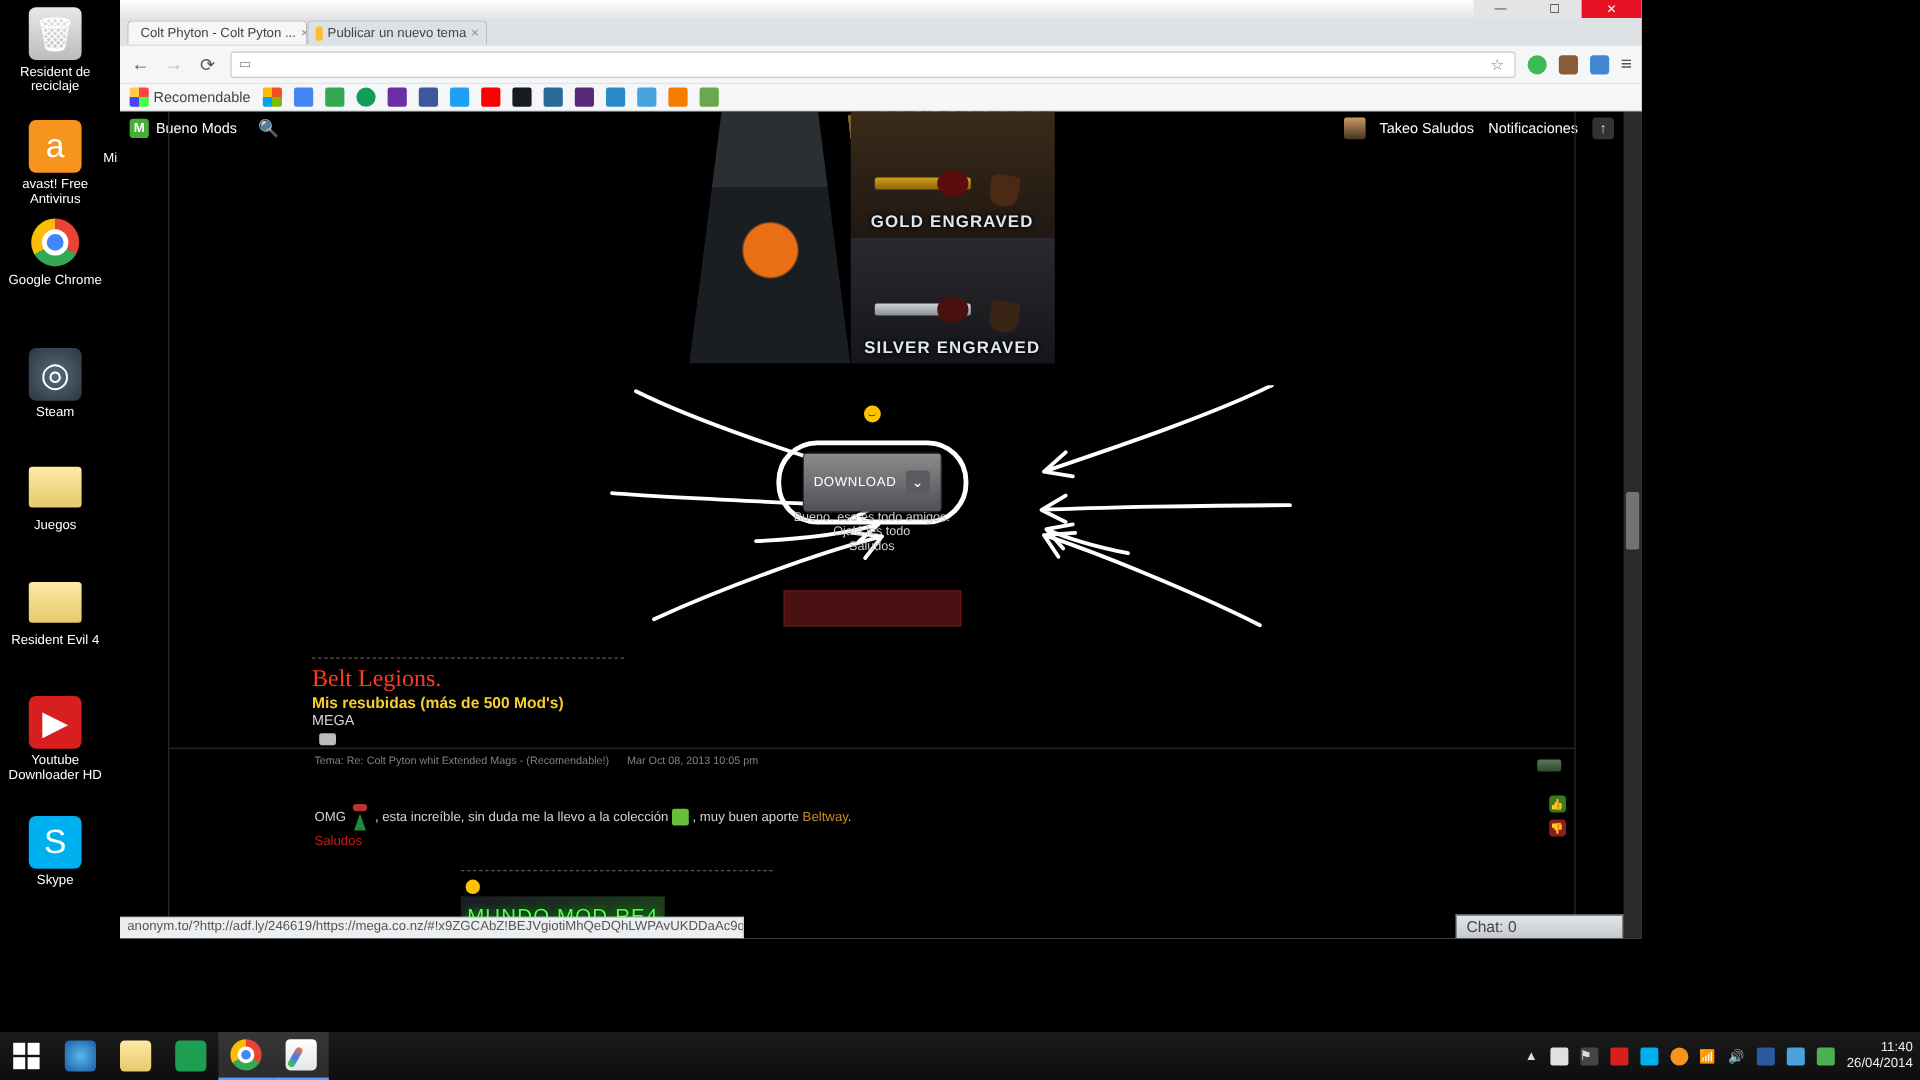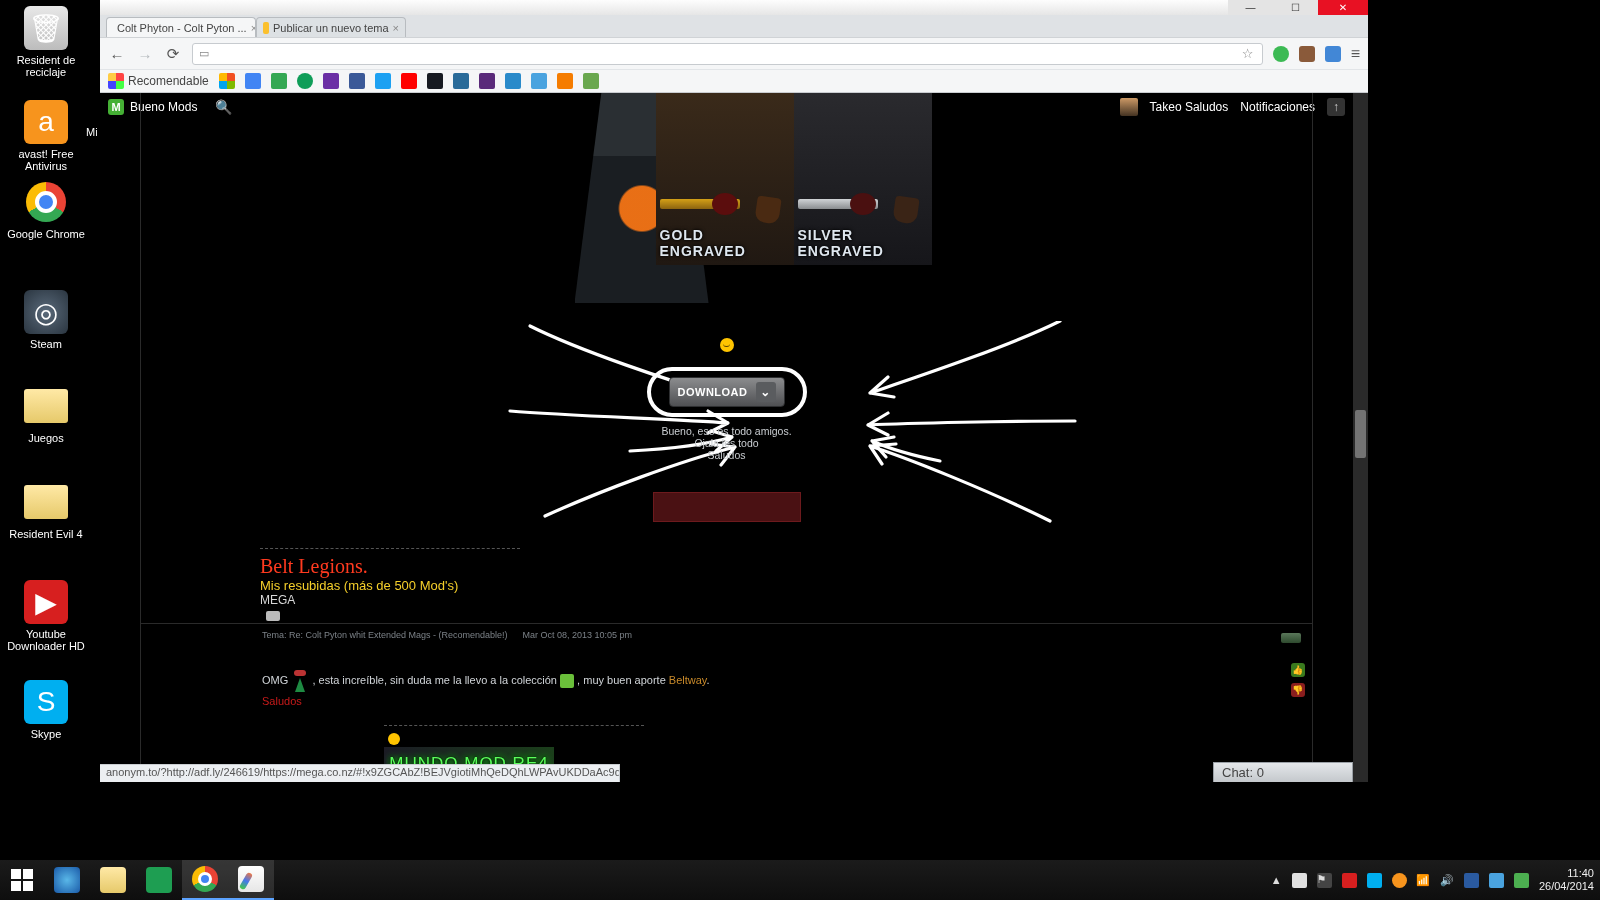--- a/index.html
+++ b/index.html
@@ -61,52 +61,52 @@
 
 
 .content { position:absolute; left:40px; right:55px; top:0; bottom:0; }
 .inner-border{position:absolute;left:0;right:0;top:0;bottom:0;border-left:1px solid #2a2a2a;border-right:1px solid #2a2a2a;}
 
 .hero { position:absolute; left:50%; transform:translateX(-50%); top:0; display:flex; height:210px; }
 .soldier { width:134px; height:210px; background:
   radial-gradient(circle at 50% 55%, rgba(255,120,20,.9) 0 22px, transparent 24px),
   linear-gradient(#2a2f33 0 30%, #1a1e22 30% 100%);
   clip-path: polygon(20% 0,80% 0,100% 100%,0 100%); }
-.weapons { width:170px; height:172px; display:flex; flex-direction:row;justify-content:center; }
+.weapons { width:170px; height:210px; display:flex; flex-direction:column;justify-content:center; }
 .weapon { flex:1; display:flex; flex-direction:column; justify-content:flex-end; align-items:center; padding:6px 4px; position:relative; }
 .w-gold{background:linear-gradient(#3a2a1a,#201812);}
 .w-silver{background:linear-gradient(#2a2a2e,#16161a);}
 .gun{width:130px;height:34px;position:relative;}
 .gun .barrel{position:absolute;left:0;top:10px;width:80px;height:10px;border-radius:2px;}
 .gun .cyl{position:absolute;left:52px;top:4px;width:26px;height:22px;border-radius:50%;}
 .gun .grip{position:absolute;right:10px;top:8px;width:24px;height:26px;border-radius:4px 4px 10px 10px;transform:rotate(8deg);}
 .g-gold .barrel{background:linear-gradient(#d4a017,#8c6410);} .g-gold .cyl{background:#5b0d0d;} .g-gold .grip{background:#4a2a12;}
 .g-silver .barrel{background:linear-gradient(#d0d3d6,#8a8d90);} .g-silver .cyl{background:#4a1010;} .g-silver .grip{background:#3a2416;}
 .weapon-label{font-family: "Arial Black", sans-serif; font-size:14px;letter-spacing:1px;color:#dfe7ef; text-shadow:0 0 4px #000, 0 0 2px #000; font-weight:900; margin-top:4px;}
 .bullets{position:absolute;width:170px;height:20px;top:-6px;left:132px;background:repeating-linear-gradient(90deg,#c9a04a 0 6px,#6e5220 6px 9px,transparent 9px 14px);opacity:.65; transform:rotate(-6deg); pointer-events:none;}
 
 
 .smiley{position:absolute;left:50%;top:245px;transform:translateX(-50%);width:14px;height:14px;background:#ffc400;border-radius:50%;}
 .smiley::after{content:"";position:absolute;width:7px;height:3px;border-bottom:1.5px solid #5a4200;border-radius:0 0 8px 8px;left:3px;top:5px;}
 .dl-wrap{position:absolute;left:50%;top:274px;transform:translateX(-50%);}
 .dl-circle{border:4px solid #fff;border-radius:34px;padding:6px 18px;background:transparent;}
-.dl-btn{width:116px;height:30px;background:linear-gradient(#8b8c8e,#4f5053);border:1px solid #2e2f31;border-radius:4px;display:flex;align-items:center;justify-content:center;gap:8px;font-size:11px;font-weight:700;color:#fff;letter-spacing:.5px;}
+.dl-btn{width:116px;height:50px;background:linear-gradient(#8b8c8e,#4f5053);border:1px solid #2e2f31;border-radius:4px;display:flex;align-items:center;justify-content:center;gap:8px;font-size:11px;font-weight:400;color:#fff;letter-spacing:.5px;}
 .dl-btn .chev{width:20px;height:20px;background:#5a5c5f;border-radius:3px;display:flex;align-items:center;justify-content:center;font-size:12px;}
 .post-text{position:absolute;left:50%;top:332px;transform:translateX(-50%);text-align:center;font-size:10.5px;color:#c9cdd1;}
 .red-box{position:absolute;left:50%;top:399px;transform:translateX(-50%);width:148px;height:30px;background:#4a1113;border:1px solid #6d1a1d;}
 
 
 svg.arrows{position:absolute;left:330px;top:228px;width:620px;height:220px;pointer-events:none;}
 svg.arrows path{stroke:#fff;stroke-width:3.2;fill:none;stroke-linecap:round;}
 
 
 .sig-rule{position:absolute;left:120px;top:455px;width:260px;border-top:1px dashed #555;}
 .sig{position:absolute;left:120px;top:462px;}
 .sig .line1{color:#ff3a1f;font-size:20px;font-family:Georgia,serif;}
-.sig .line2{color:#f5cf2a;font-size:13px;font-weight:400;}
+.sig .line2{color:#f5cf2a;font-size:13px;font-weight:700;}
 .sig .line3{color:#d6d6d6;font-size:12px;}
 .pm-icon{position:absolute;left:126px;top:518px;width:14px;height:10px;background:#bbb;border-radius:2px;}
 
 
 .post2{position:absolute;left:0;right:0;top:530px;height:180px;border-top:1px solid #2a2a2a;}
 .p2-left{position:absolute;left:0;top:5px;width:120px;font-size:9px;color:#aab0b6;}
 .p2-user{color:#d6d6d6;font-size:10px;font-weight:600;}
 .p2-rank{color:#6b94c9;font-size:9px;}
 .p2-av{width:80px;height:62px;margin-top:4px;border:1px solid #333;background:
   radial-gradient(circle at 35% 40%,#e5ecf5 0 14px,transparent 15px),

